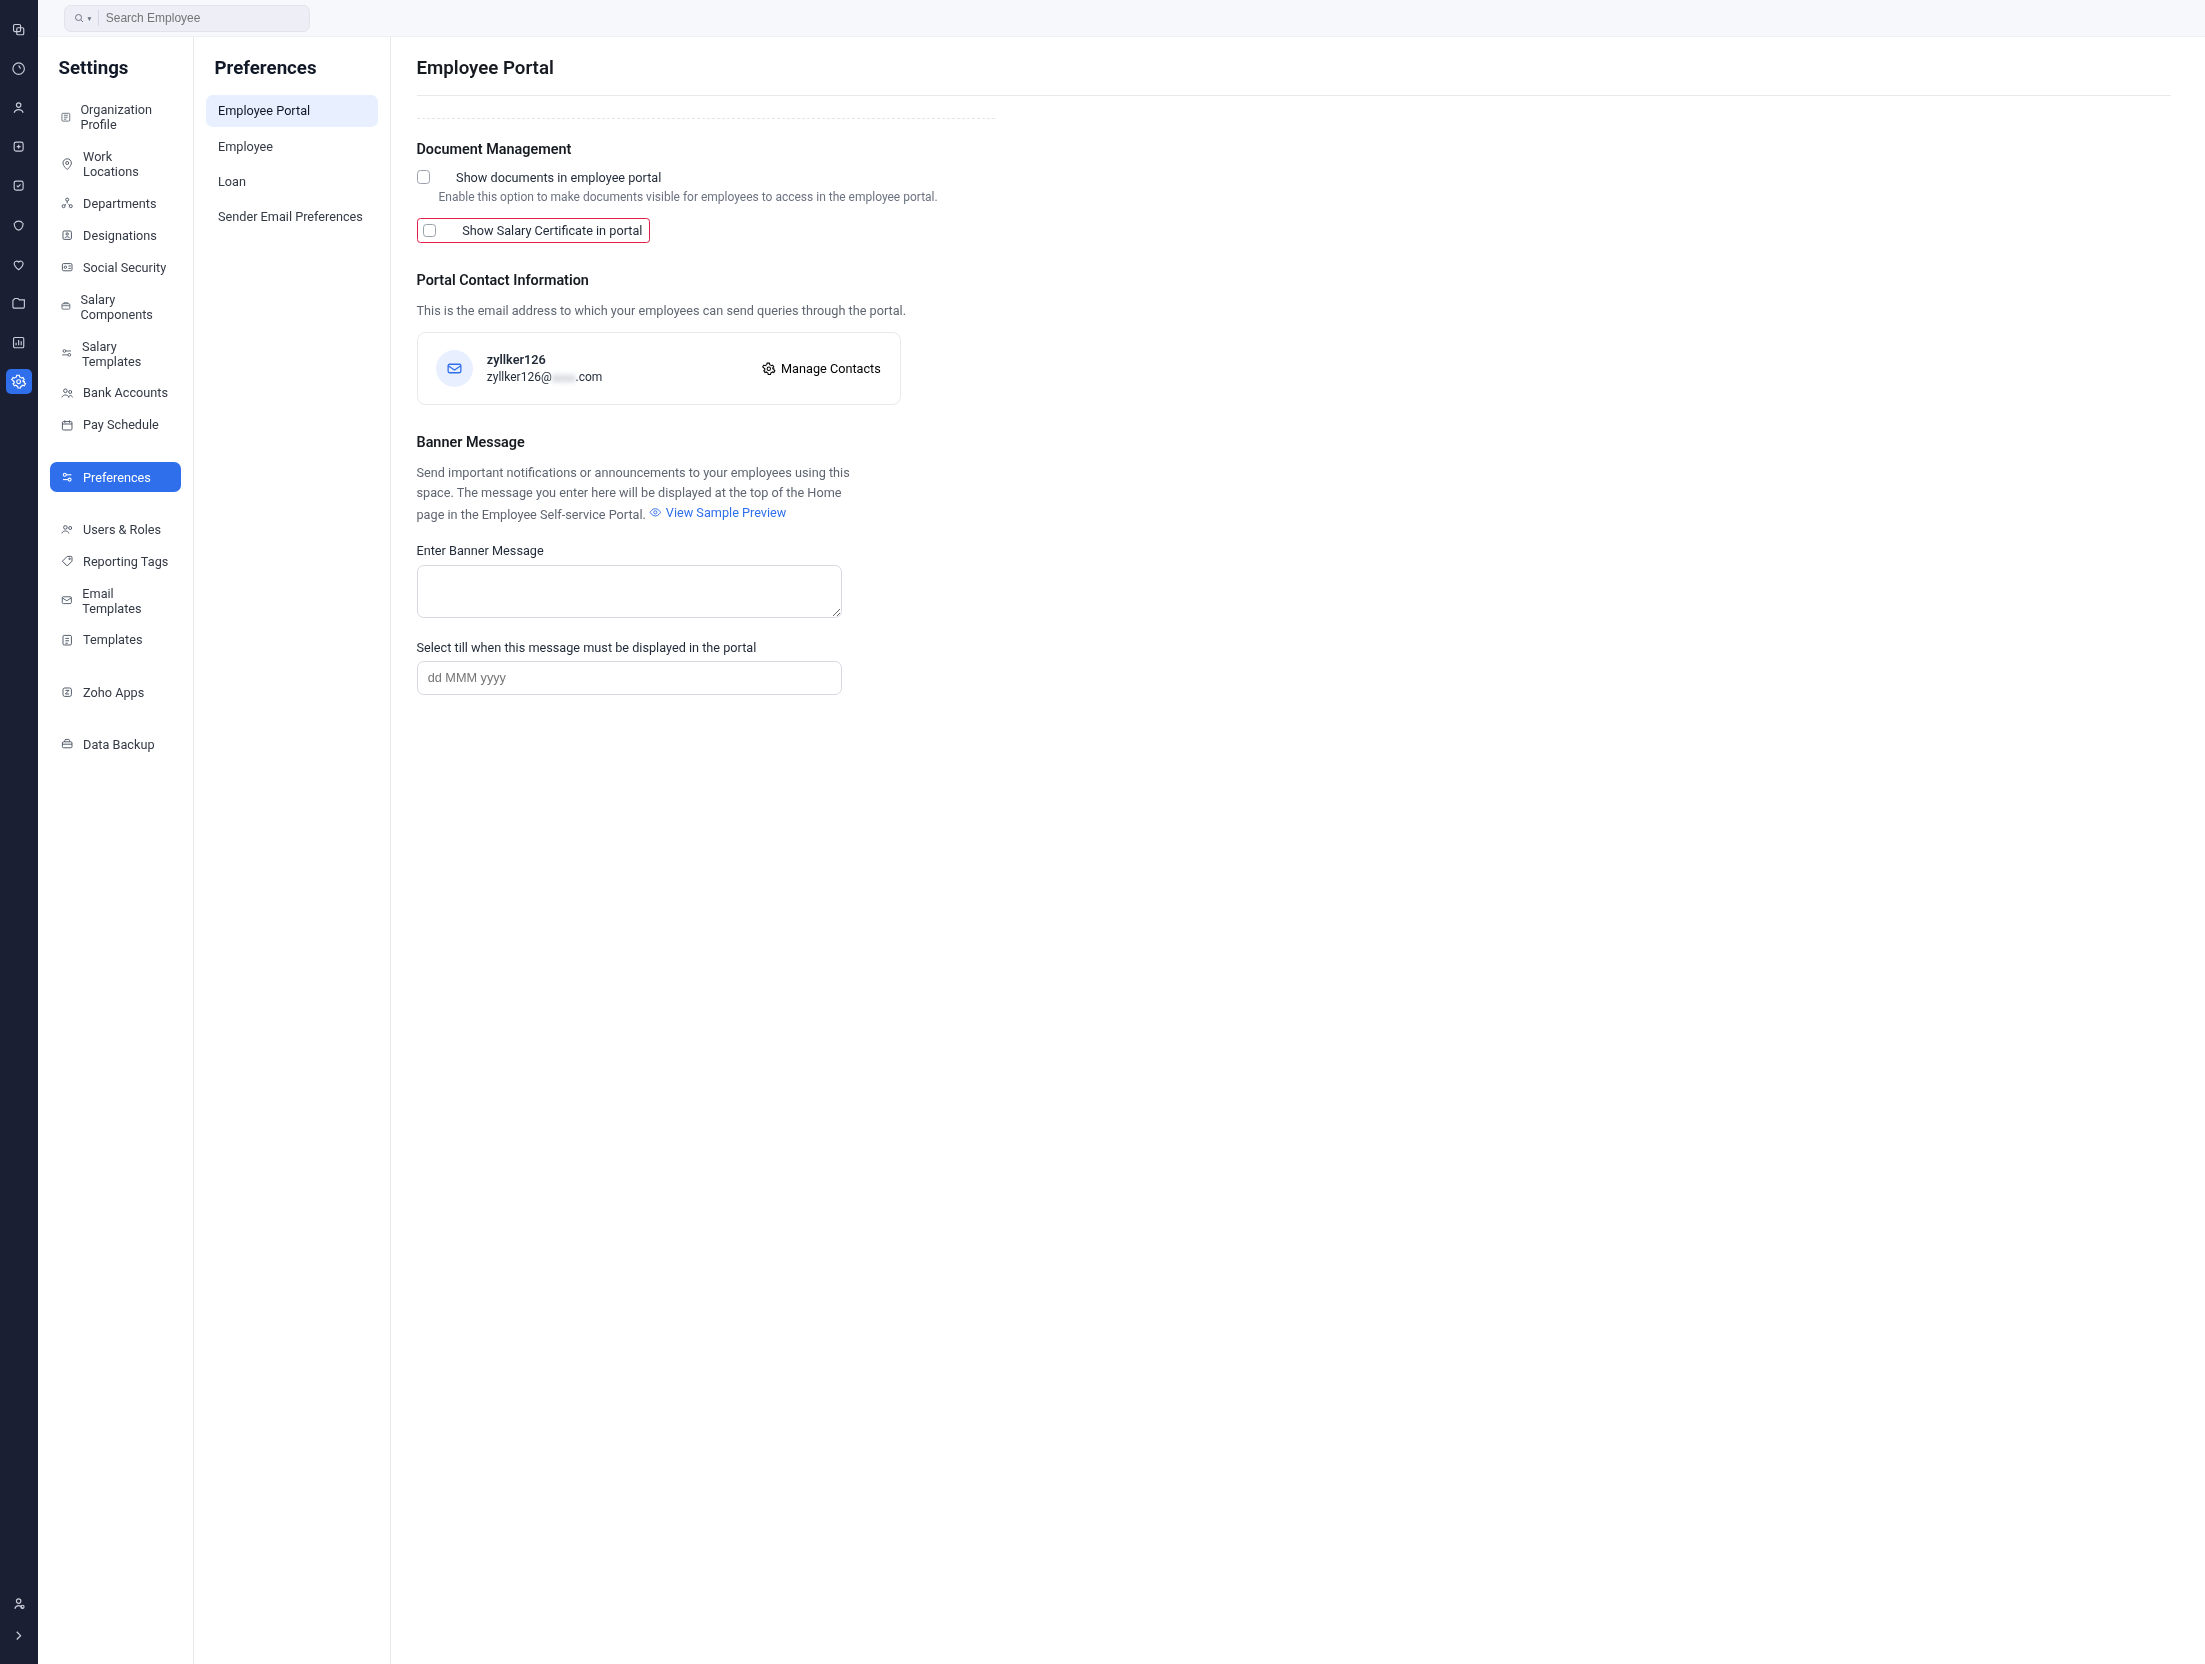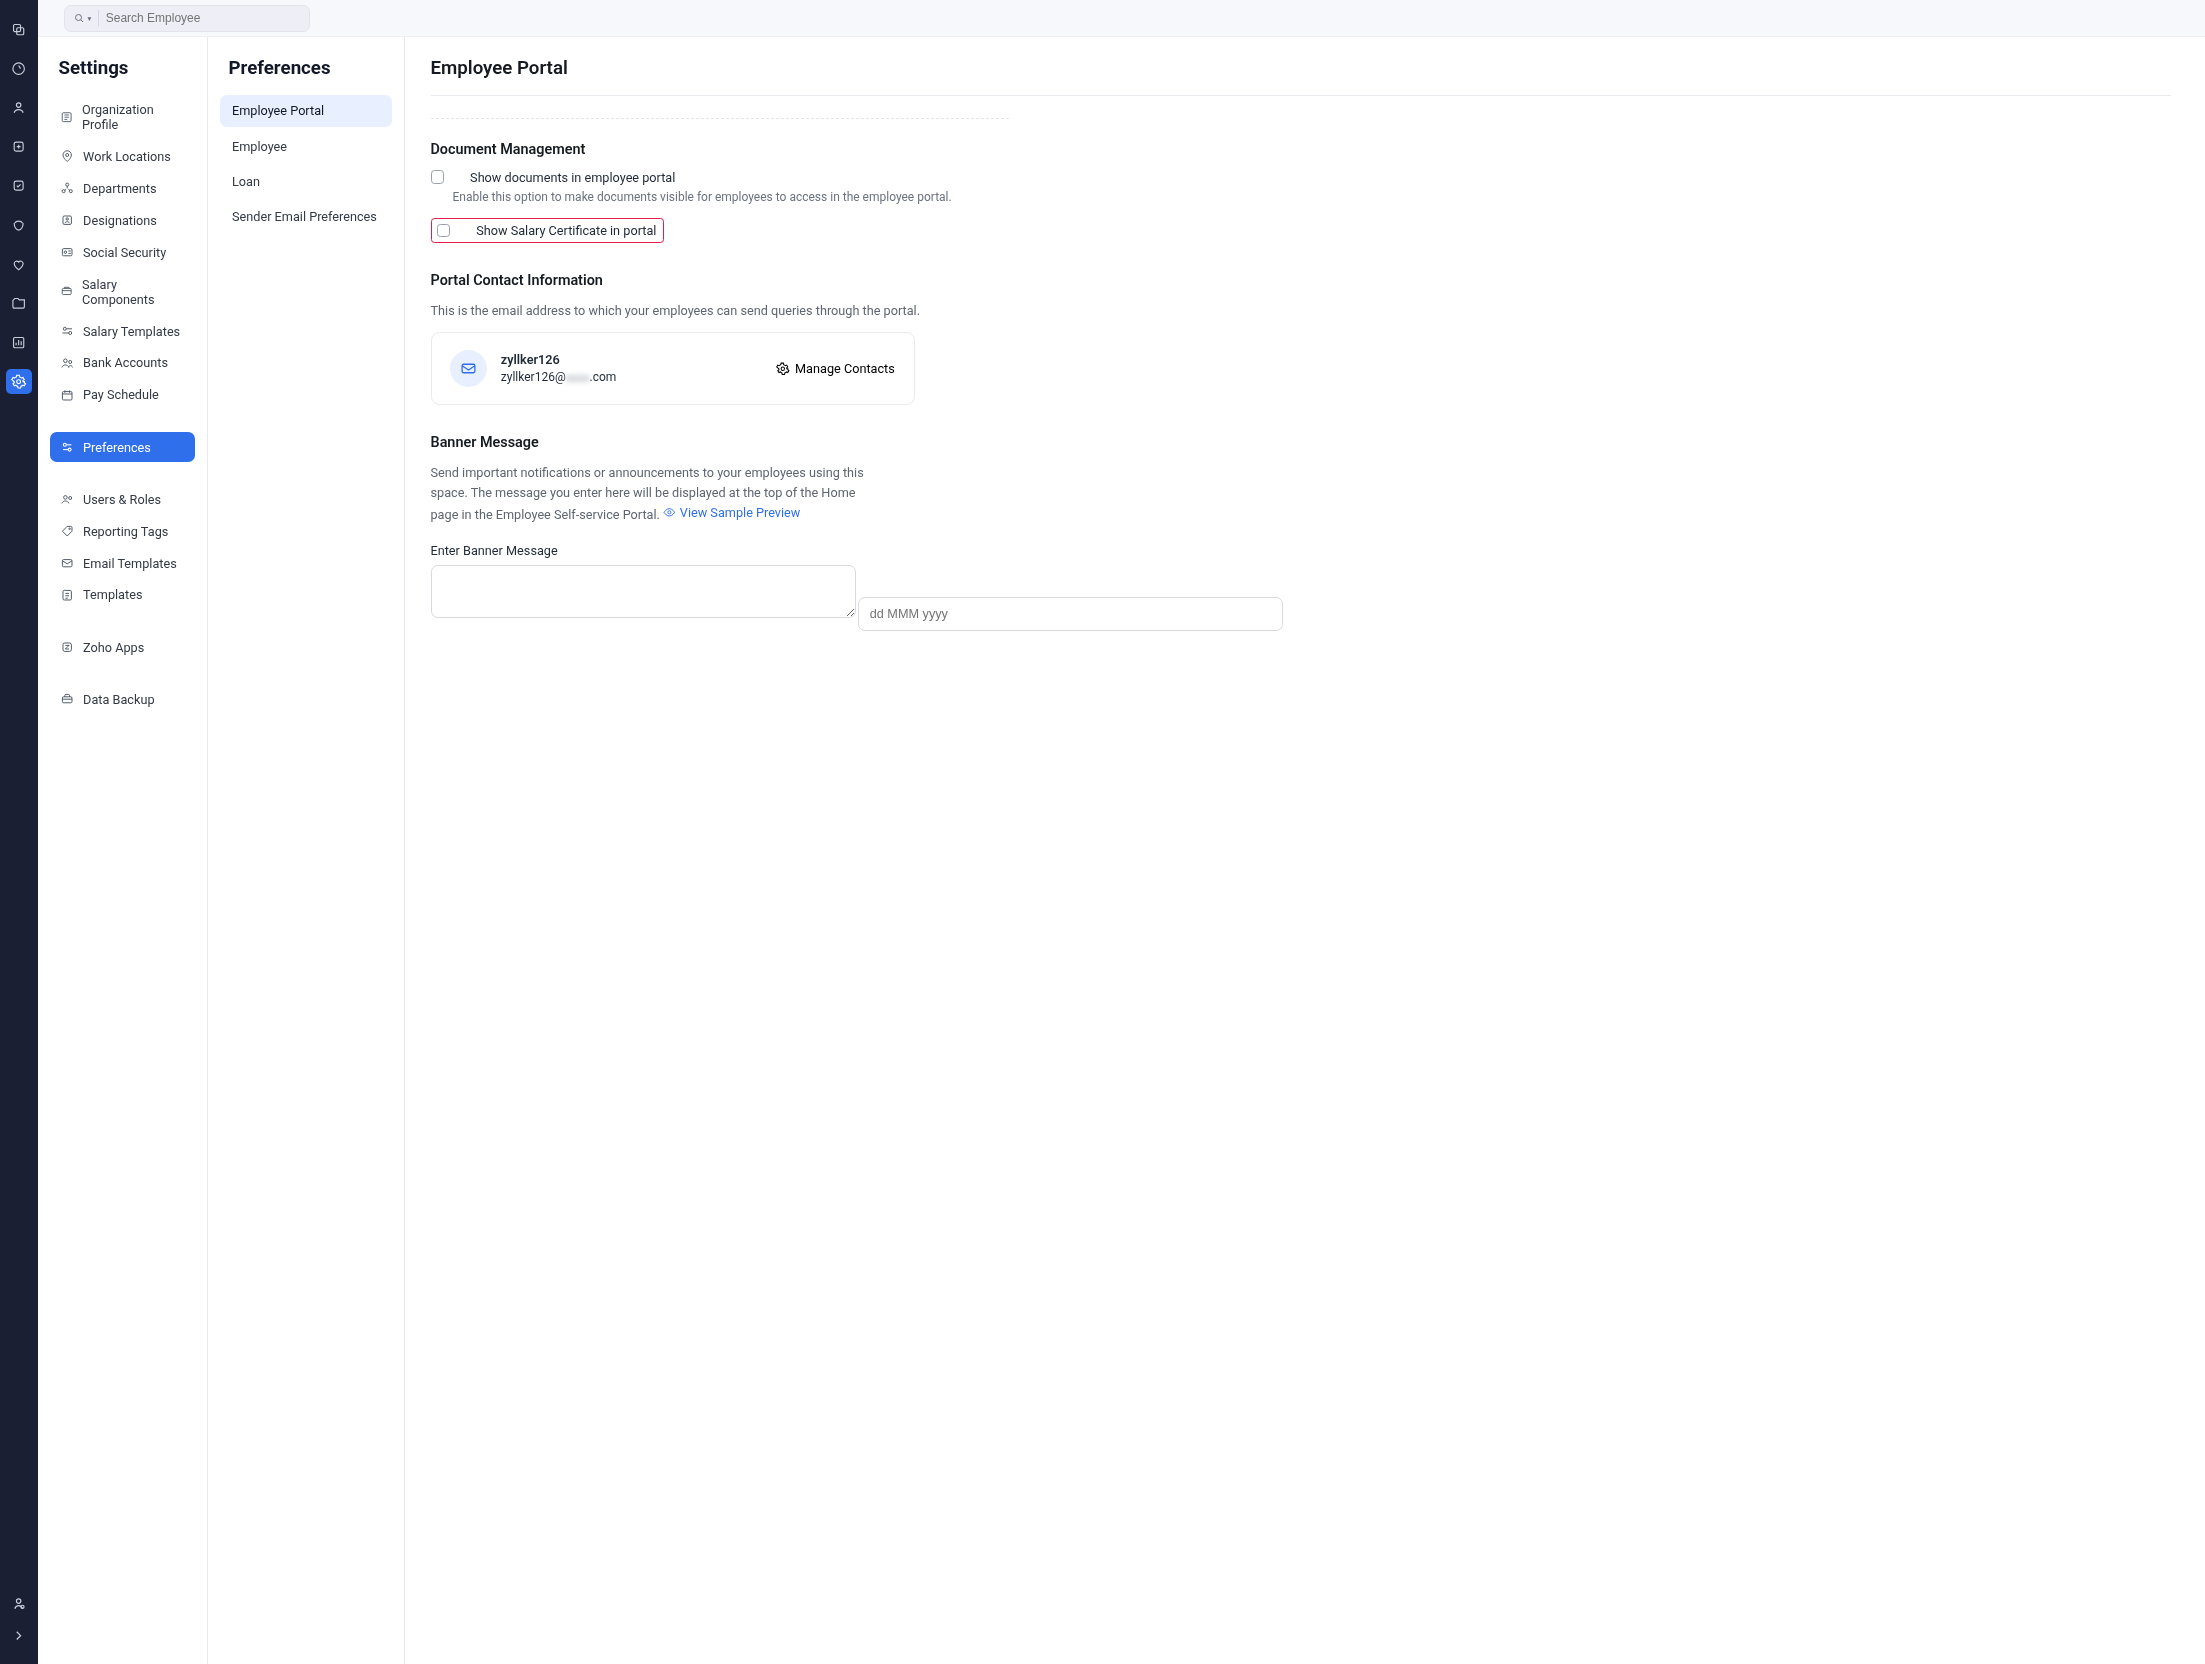--- a/index.html
+++ b/index.html
@@ -86,21 +86,21 @@
       overflow-y: auto;
     }
     .panel h1 {
       font-size: 18.7px;
       font-weight: 700;
       padding: 0 8.5px 15.3px 8.5px;
       color: #111827;
     }
     
     .settings-panel {
-      width: 170px;
+      width: 156px;
       border-right: 0.8px solid #e8e9ed;
       flex-shrink: 0;
     }
     .settings-list { display: flex; flex-direction: column; gap: 1.7px;}
     .settings-item {
       display: flex; align-items: center; gap: 8.5px;
       padding: 7.6px 10.2px;
       color: #333a45;
       font-size: 12.7px;
       border-radius: 6.8px;
@@ -542,19 +542,20 @@
           <span class="inline-link">
             <svg viewBox="0 0 24 24" fill="none" stroke="currentColor" stroke-width="1.8">
                 <path d="M2 12s4-7 10-7 10 7 10 7-4 7-10 7S2 12 2 12z"></path>
                 <circle cx="12" cy="12" r="3"></circle>
               </svg>
             <span>View Sample Preview</span>
           </span>
         </div>
         <div class="field-label">Enter Banner Message</div>
         <textarea class="banner" style=""></textarea>
+        <div class="field-label">Select till when this message must be displayed in the portal</div>
         <input class="date-field" type="text" placeholder="dd MMM yyyy" style="">
       </div>
 
     </div>
   </div>
 </div>
 
 
 </body></html>

